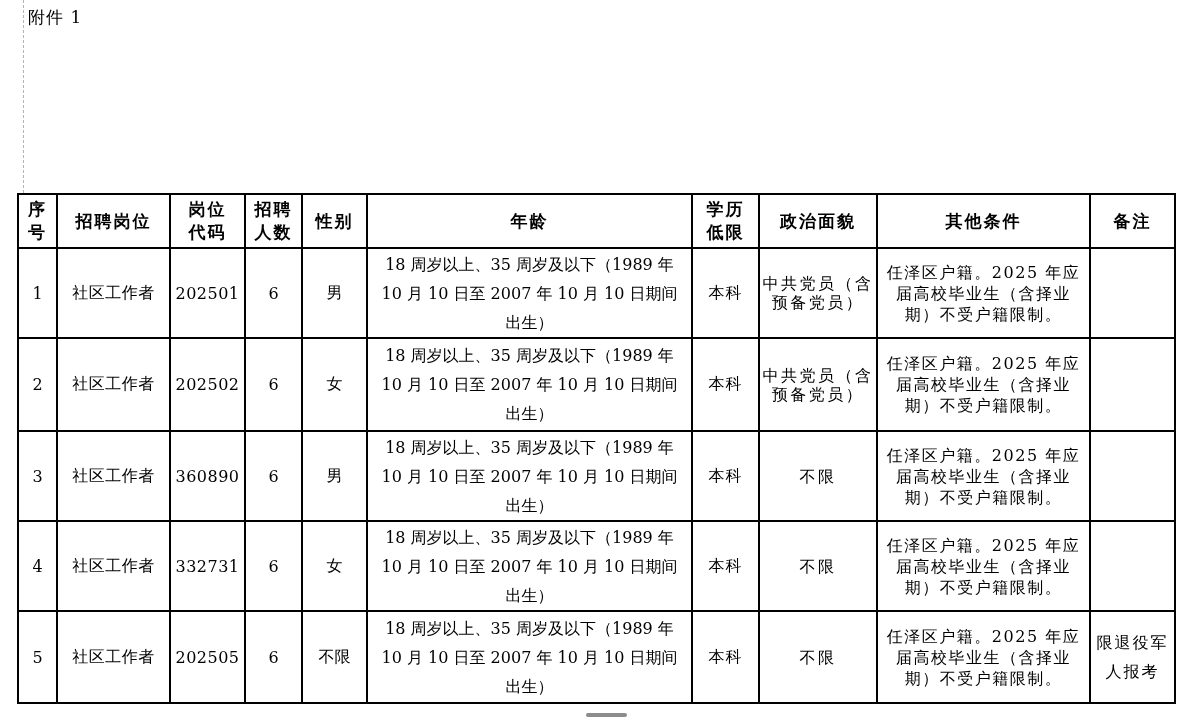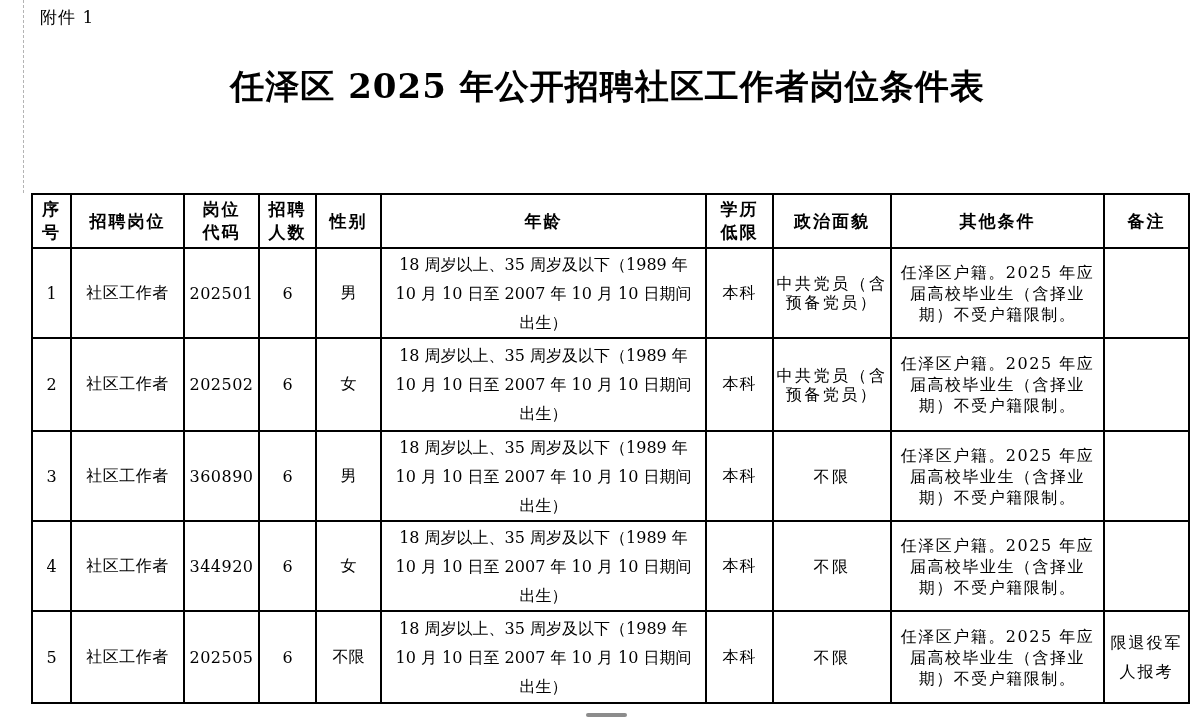--- a/index.html
+++ b/index.html
@@ -21,40 +21,40 @@
   .margin-guide {
     position: absolute;
     left: 23px;
     top: 0;
     height: 193px;
     width: 0;
     border-left: 1px dashed #b4b4b4;
   }
   .attachment-label {
     position: absolute;
-    left: 40px;
+    left: 28px;
     top: 6px;
     font-size: 17px;
     letter-spacing: 1px;
     white-space: pre;
   }
   .doc-title {
     position: absolute;
     left: 20px;
     right: 0;
     top: 64px;
     text-align: center;
     font-size: 34px;
     font-weight: bold;
     letter-spacing: 1px;
     white-space: pre;
   }
   table.job-table {
     position: absolute;
-    left: 31px;
+    left: 17px;
     top: 193px;
     width: 1157px;
     border-collapse: collapse;
     table-layout: fixed;
   }
   table.job-table th,
   table.job-table td {
     border: 2px solid #000;
     padding: 0;
     vertical-align: middle;
@@ -97,21 +97,20 @@
 </style>
 </head>
 <body>
 
 <div class="page">
 
   <div class="margin-guide"></div>
 
   <div class="attachment-label">附件 1</div>
 
-  <div class="doc-title">任泽区 2025 年公开招聘社区工作者岗位条件表</div>
 
   <table class="job-table">
     <colgroup>
       <col style="width:39px">
       <col style="width:113px">
       <col style="width:75px">
       <col style="width:57px">
       <col style="width:65px">
       <col style="width:325px">
       <col style="width:67px">
@@ -183,21 +182,21 @@
         <td class="c-edu">本科</td>
         <td class="c-pol">不限</td>
         <td class="c-other">任泽区户籍。2025 年应
 届高校毕业生（含择业
 期）不受户籍限制。</td>
         <td class="c-remark"></td>
       </tr>
       <tr class="row-4">
         <td class="c-seq">4</td>
         <td class="c-pos">社区工作者</td>
-        <td class="c-code">344920</td>
+        <td class="c-code">332731</td>
         <td class="c-num">6</td>
         <td class="c-gender">女</td>
         <td class="c-age">18 周岁以上、35 周岁及以下（1989 年
 10 月 10 日至 2007 年 10 月 10 日期间
 出生）</td>
         <td class="c-edu">本科</td>
         <td class="c-pol">不限</td>
         <td class="c-other">任泽区户籍。2025 年应
 届高校毕业生（含择业
 期）不受户籍限制。</td>

